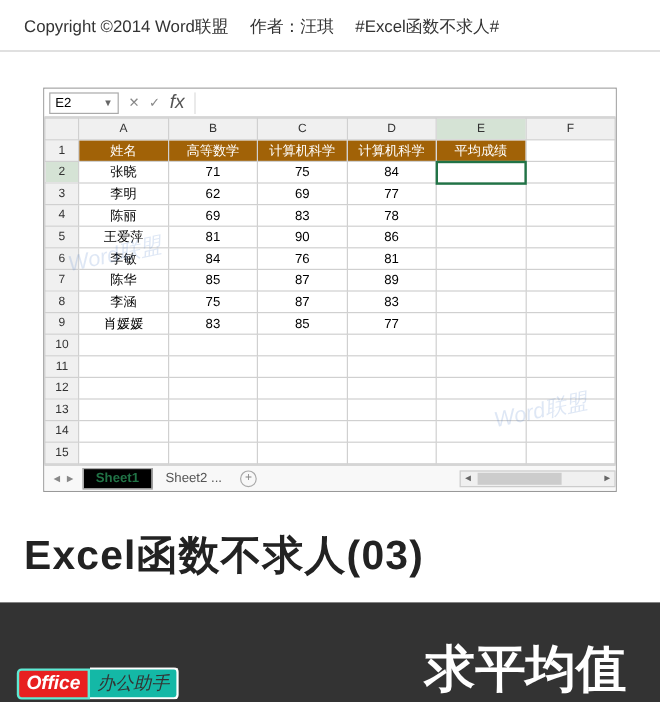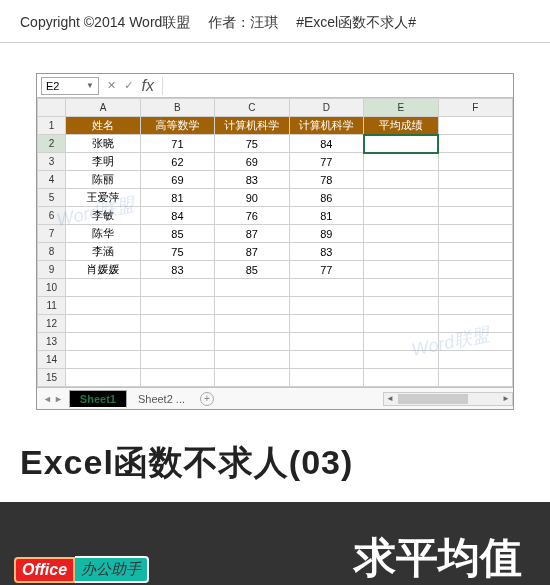--- a/index.html
+++ b/index.html
@@ -33,21 +33,21 @@
     .add-tab { color: #888; padding: 0 4px; border: 1px solid #aaa; border-radius: 50%; width: 14px; height: 14px; display: flex; align-items: center; justify-content: center; font-size: 10px; margin-left: 4px; }
     .hscroll { margin-left: auto; display: flex; align-items: center; width: 130px; height: 14px; border: 1px solid #ccc; background: #f0f0f0; }
     .hscroll .thumb { width: 70px; height: 10px; background: #ccc; margin-left: 2px; }
     .hscroll .arr { font-size: 8px; padding: 0 2px; color: #666; }
     .watermark1 { position: absolute; left: 56px; top: 200px; color: rgba(70,120,200,0.18); font-size: 18px; font-style: italic; transform: rotate(-12deg); pointer-events: none; }
     .watermark2 { position: absolute; right: 60px; top: 330px; color: rgba(70,120,200,0.18); font-size: 18px; font-style: italic; transform: rotate(-12deg); pointer-events: none; }
     .title-block { padding: 30px 20px 16px; font-size: 34px; font-weight: bold; color: #222; letter-spacing: 1px; }
     .bottom { background: #333; height: 115px; position: relative; }
     .subtitle { position: absolute; right: 28px; top: 28px; color: #fff; font-size: 42px; font-weight: bold; }
     .badge { position: absolute; left: 14px; top: 54px; display: flex; align-items: center; }
-    .badge-red { background: #e82020; color: #fff; font-style: italic; font-weight: bold; padding: 2px 6px; font-size: 16px; border: 2px solid #fdba74; border-radius: 4px 0 0 4px; }
+    .badge-red { background: #e82020; color: #fff; font-style: italic; font-weight: bold; padding: 2px 6px; font-size: 16px; border: 2px solid #5eead4; border-radius: 4px 0 0 4px; }
     .badge-wh { background: #14b8a6; color: #333; padding: 2px 6px; font-size: 15px; border: 2px solid #fff; border-left: none; border-radius: 0 4px 4px 0; font-style: italic; }
   </style>
 </head>
 <body>
 
 <div class="header">
   <span>Copyright ©2014 Word联盟</span>
   <span class="gap">作者：汪琪</span>
   <span class="gap">#Excel函数不求人#</span>
 </div>

